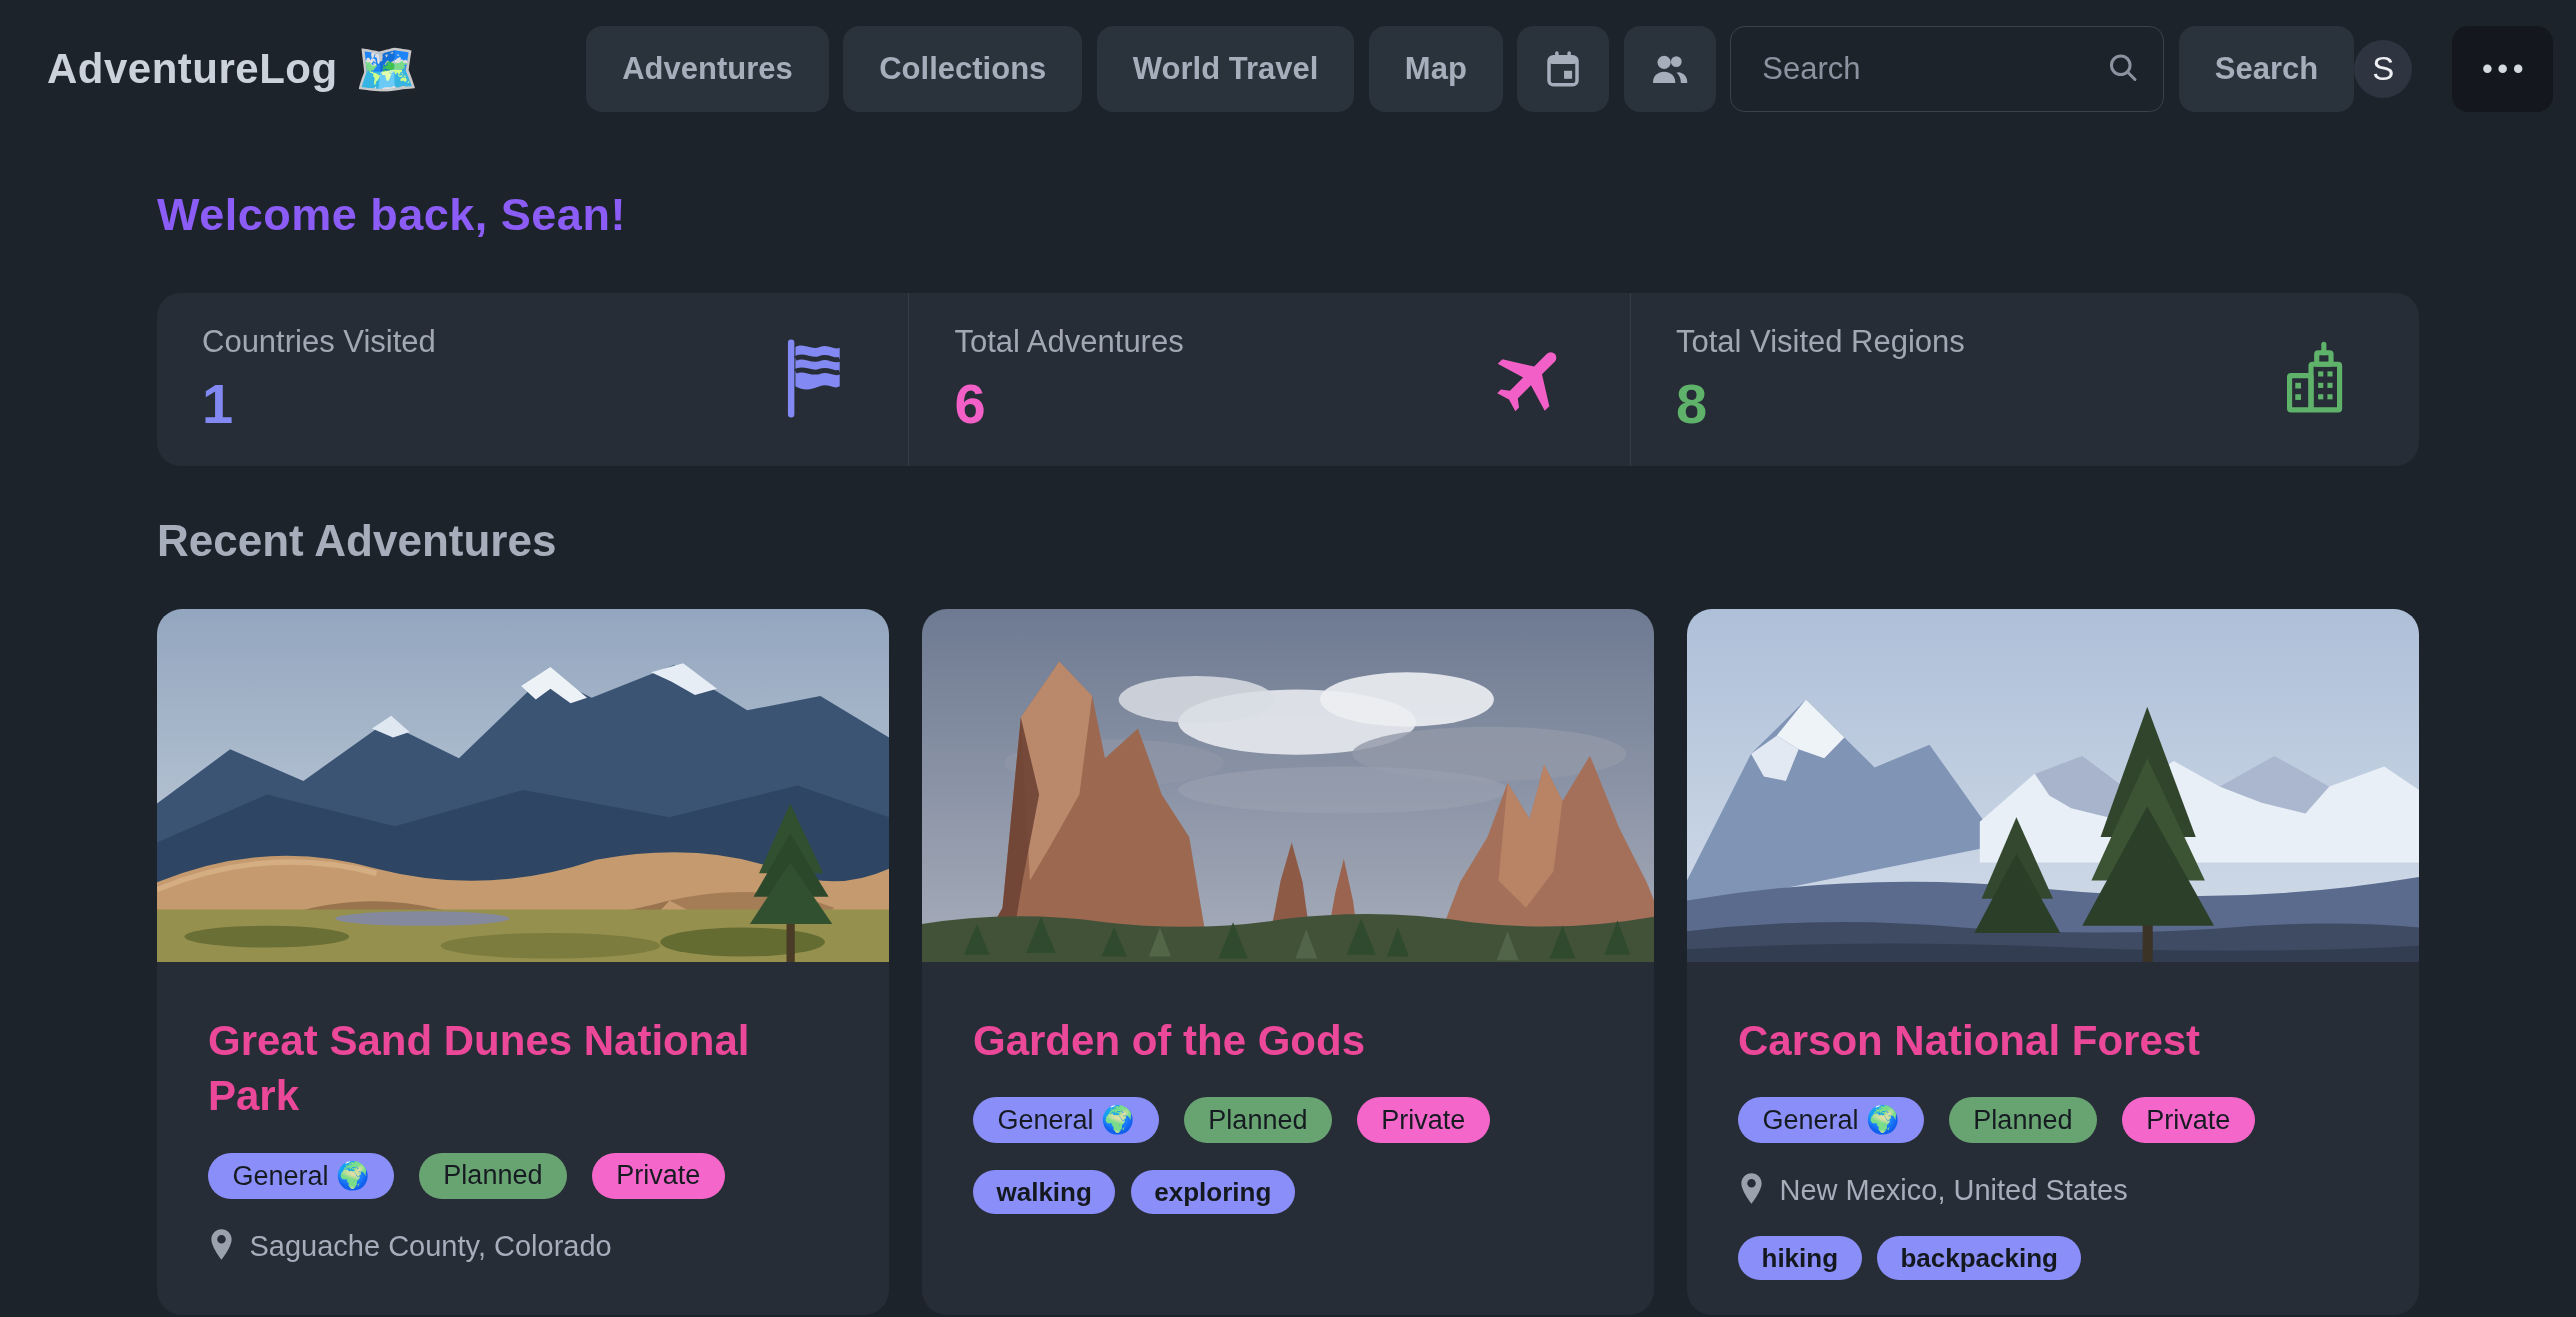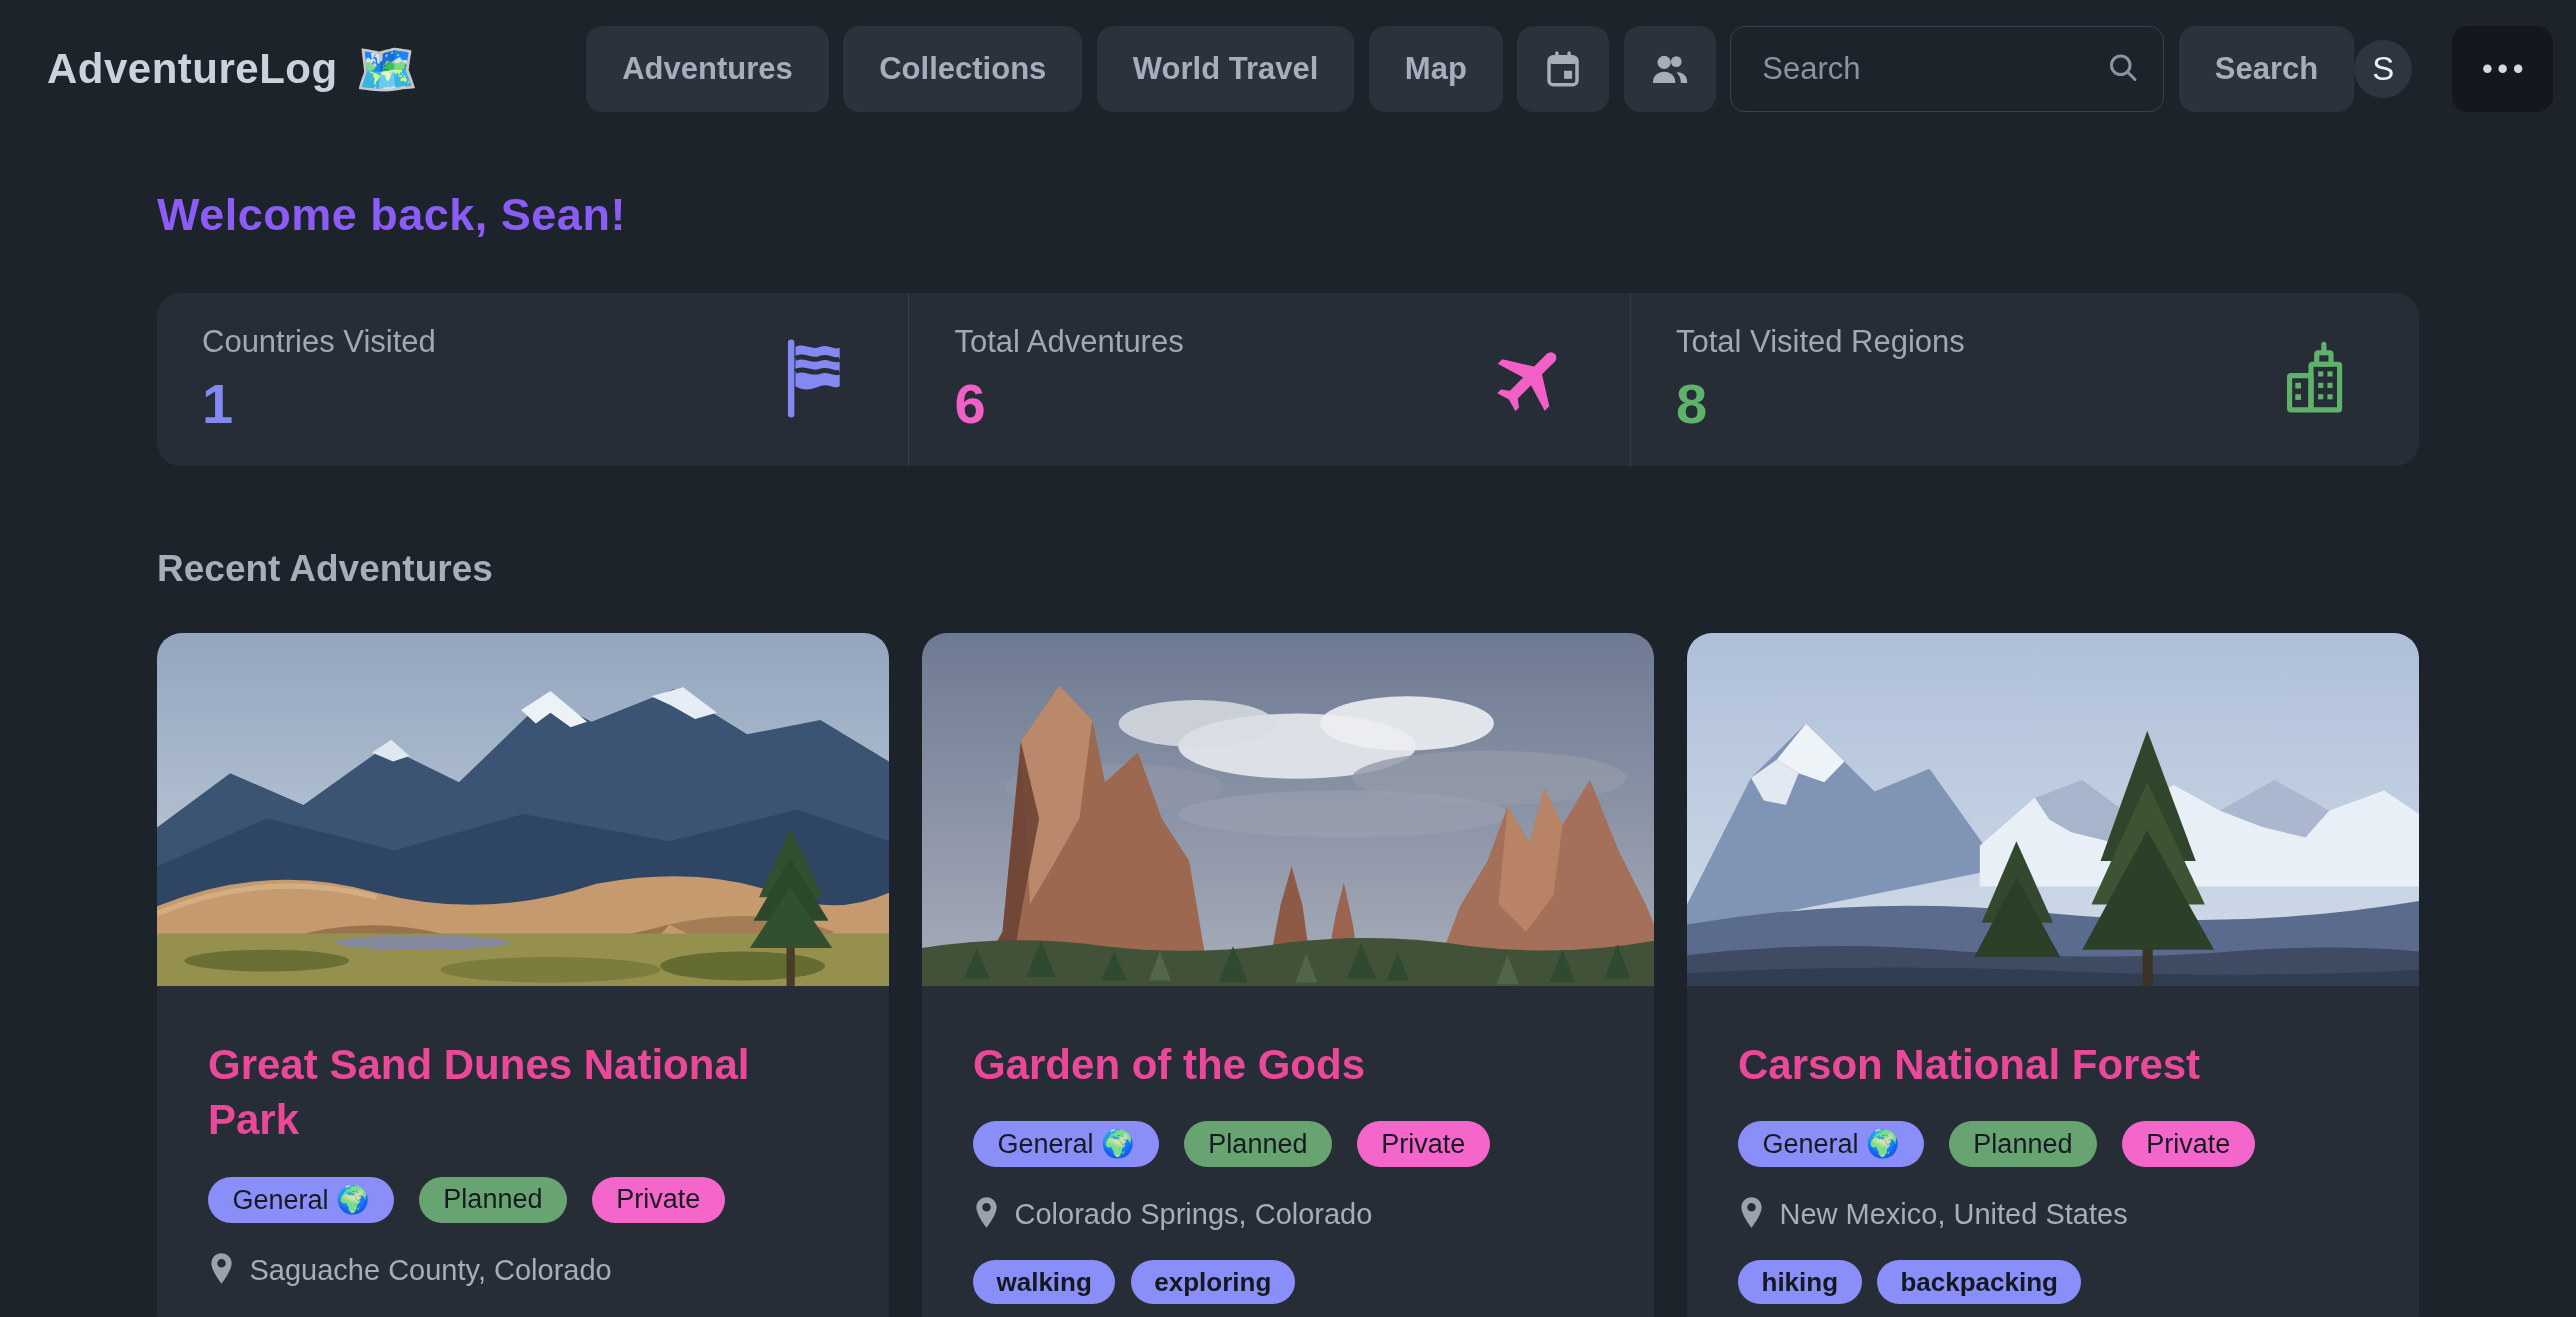--- a/index.html
+++ b/index.html
@@ -75,22 +75,22 @@
   }
   .stat + .stat { border-left: 1.8px solid #363d47; }
   .stat-label { font-size: 31px; color: #a1a8b4; }
   .stat-value { font-size: 56px; font-weight: 800; margin-top: 11px; }
   .stat-value.purple { color: #8289f2; }
   .stat-value.pink   { color: #f25fc6; }
   .stat-value.green  { color: #5fb26a; }
   .stat-icon { position: absolute; right: 58px; top: 50%; transform: translateY(-50%); }
 
   .section-title {
-    margin-top: 82px;
-    font-size: 37px; font-weight: 700; color: #a6adbb;
+    margin-top: 50px;
+    font-size: 44px; font-weight: 700; color: #a6adbb;
   }
 
   .cards-grid {
     margin-top: 43px;
     display: grid; grid-template-columns: repeat(3, 1fr); gap: 33px;
   }
   .card {
     background: #272d37; border-radius: 25px; overflow: hidden; cursor: pointer;
     min-height: 706px;
   }
@@ -327,28 +327,20 @@
             </g>
           </svg>
         </div>
         <div class="card-body">
           <h3 class="card-title">Garden of the Gods</h3>
           <div class="badge-row">
             <span class="badge category">General 🌍</span>
             <span class="badge status">Planned</span>
             <span class="badge visibility">Private</span>
           </div>
-          <div class="loc-row">
-            <span>
-              <svg width="27" height="34" viewBox="0 0 24 30" fill="#9aa2ae">
-                <path d="M12 1C6.9 1 3 5 3 10c0 6.6 9 18 9 18s9-11.4 9-18c0-5-3.9-9-9-9zm0 12.6a3.8 3.8 0 1 1 0-7.6 3.8 3.8 0 0 1 0 7.6z"></path>
-              </svg>
-            </span>
-            <span class="loc-text">Colorado Springs, Colorado</span>
-          </div>
           <div class="tag-row">
             <span class="tag">walking</span>
             <span class="tag">exploring</span>
           </div>
         </div>
       </article>
 
       <article class="card">
         <div class="card-img">
           <svg viewBox="0 0 800 390" preserveAspectRatio="none">

